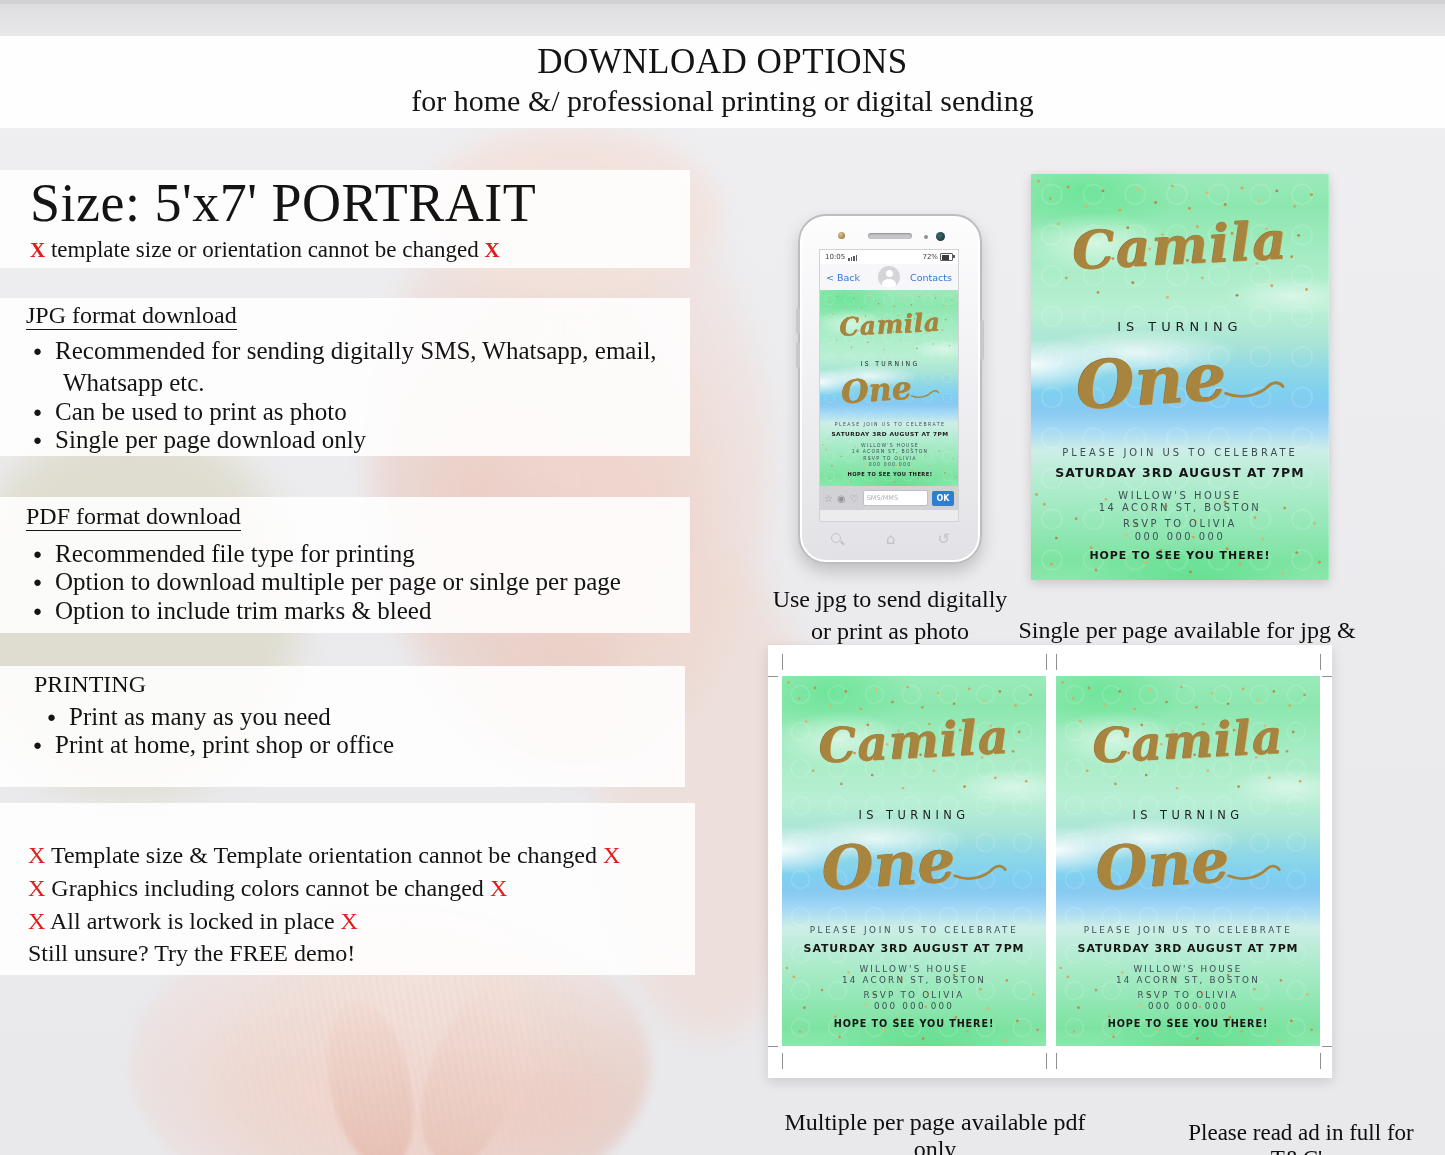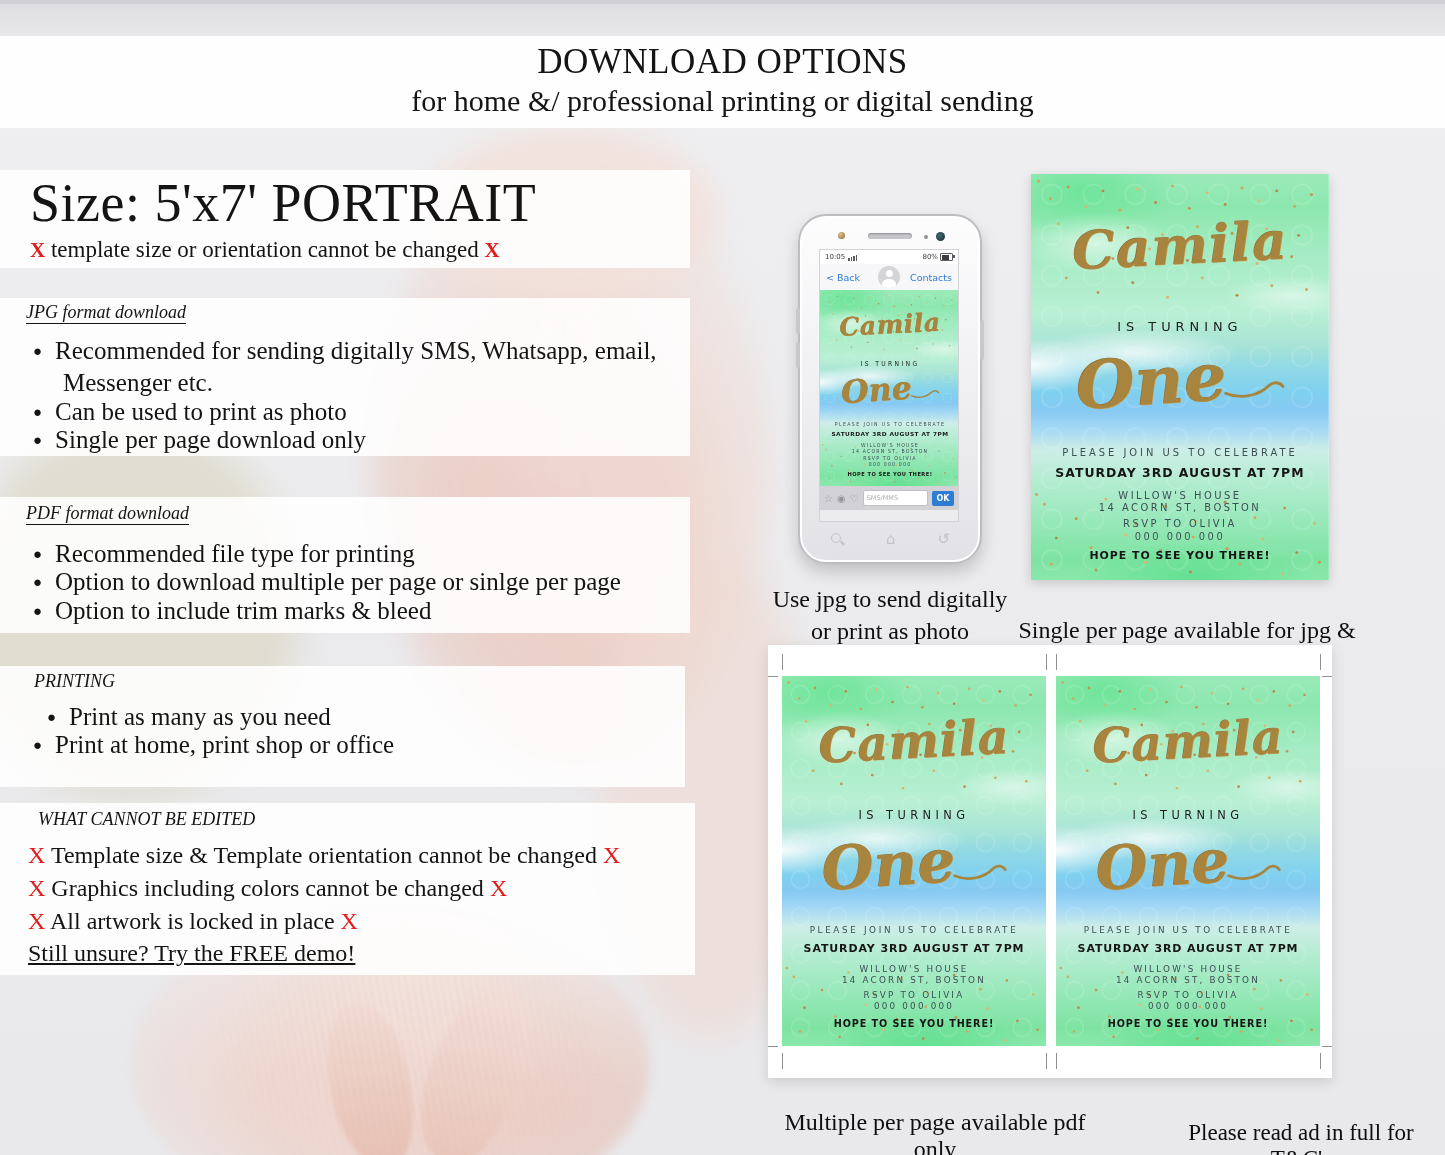--- a/index.html
+++ b/index.html
@@ -41,21 +41,21 @@
   #band-print{top:666px;width:685px;height:121px;}
   #band-cannot{top:803px;width:695px;height:172px;}
 
   
   .ttl{position:absolute;left:0;width:1445px;text-align:center;color:#141414;}
   #title{top:42px;font-size:35px;letter-spacing:.5px;}
   #subtitle{top:84px;font-size:30px;}
   .ltx{position:absolute;color:#141414;}
   #size-h{left:30px;top:172px;font-size:54px;letter-spacing:.5px;}
   #size-note{left:30px;top:237px;font-size:23px;}
-  .sec-h{font-size:18px;font-style:italic;}
+  .sec-h{font-size:24px;}
   .sec-h .ul{border-bottom:1.6px solid #161616;padding-bottom:1px;}
   .bullet{font-size:25px;}
   .bdot{font-size:15px;margin-right:13px;position:relative;top:-3px;}
   .xm{color:#e31b1b;}
   .xm.b{font-weight:bold;font-size:21px;}
   .xline{font-size:24px;}
 
   #jpg-h{left:26px;top:302px;}
   #jpg-b1{left:33px;top:337px;}
   #jpg-b1b{left:63px;top:369px;font-size:25px;}
@@ -65,21 +65,21 @@
   #pdf-b1{left:33px;top:540px;}
   #pdf-b2{left:33px;top:568px;}
   #pdf-b3{left:33px;top:597px;}
   #pr-h{left:26px;top:671px;margin-left:8px;}
   #pr-b1{left:47px;top:703px;}
   #pr-b2{left:33px;top:731px;}
   #cn-h{left:38px;top:809px;}
   #cn-l1{left:28px;top:842px;text-align:center;}
   #cn-l2{left:28px;top:875px;}
   #cn-l3{left:28px;top:908px;}
-  #cn-l4{left:28px;top:940px;text-decoration:underline;}
+  #cn-l4{left:28px;top:940px;}
 
   .caption{position:absolute;font-size:24px;color:#0e0e0e;text-align:center;margin-top:24px;}
   #cap-phone1{left:765px;top:562px;width:250px;}
   #cap-phone2{left:765px;top:594px;width:250px;}
   #cap-single{left:1012px;top:593px;width:350px;}
   #cap-multi{left:770px;top:1085px;width:330px;}
   #cap-terms{left:1170px;top:1096px;width:262px;text-align:center;font-size:23px;}
 
   
   .phone{position:absolute;left:798px;top:214px;width:180px;height:346px;border-radius:28px;
@@ -220,34 +220,33 @@
 
   <div class="ltx" id="size-h">Size: 5'x7' PORTRAIT</div>
   <div class="ltx" id="size-note">
     <span class="xm b">X</span>
     <span>template size or orientation cannot be changed</span>
     <span class="xm b">X</span>
   </div>
 
   <div class="ltx sec-h" id="jpg-h"><span class="ul">JPG format download</span></div>
   <div class="ltx bullet" id="jpg-b1"><span class="bdot">●</span><span>Recommended for sending digitally SMS, Whatsapp, email,</span></div>
-  <div class="ltx bullet" id="jpg-b1b">Messenger etc.</div>
+  <div class="ltx bullet" id="jpg-b1b">Whatsapp etc.</div>
   <div class="ltx bullet" id="jpg-b2"><span class="bdot">●</span><span>Can be used to print as photo</span></div>
   <div class="ltx bullet" id="jpg-b3"><span class="bdot">●</span><span>Single per page download only</span></div>
 
   <div class="ltx sec-h" id="pdf-h"><span class="ul">PDF format download</span></div>
   <div class="ltx bullet" id="pdf-b1"><span class="bdot">●</span><span>Recommended file type for printing</span></div>
   <div class="ltx bullet" id="pdf-b2"><span class="bdot">●</span><span>Option to download multiple per page or sinlge per page</span></div>
   <div class="ltx bullet" id="pdf-b3"><span class="bdot">●</span><span>Option to include trim marks &amp; bleed</span></div>
 
   <div class="ltx sec-h" id="pr-h">PRINTING</div>
   <div class="ltx bullet" id="pr-b1"><span class="bdot">●</span><span>Print as many as you need</span></div>
   <div class="ltx bullet" id="pr-b2"><span class="bdot">●</span><span>Print at home, print shop or office</span></div>
 
-  <div class="ltx sec-h" id="cn-h">WHAT CANNOT BE EDITED</div>
   <div class="ltx xline" id="cn-l1">
     <span class="xm">X</span>
     <span>Template size &amp; Template orientation cannot be changed</span>
     <span class="xm">X</span>
   </div>
   <div class="ltx xline" id="cn-l2">
     <span class="xm">X</span>
     <span>Graphics including colors cannot be changed</span>
     <span class="xm">X</span>
   </div>
@@ -271,21 +270,21 @@
         <span class="st-left">
           <span>10:05</span>
           <span class="sigbars">
               <i style="height:3px"></i>
               <i style="height:4px"></i>
               <i style="height:5px"></i>
               <i style="height:6px"></i>
             </span>
         </span>
         <span class="st-right">
-          <span>80%</span>
+          <span>72%</span>
           <span class="battery">
               <b></b>
             </span>
         </span>
       </div>
       <div class="msg-header">
         <span class="back-btn"><span>&lt;</span> <span>Back</span></span>
         <span class="avatar">
             <span class="av-head"></span>
             <span class="av-body"></span>

